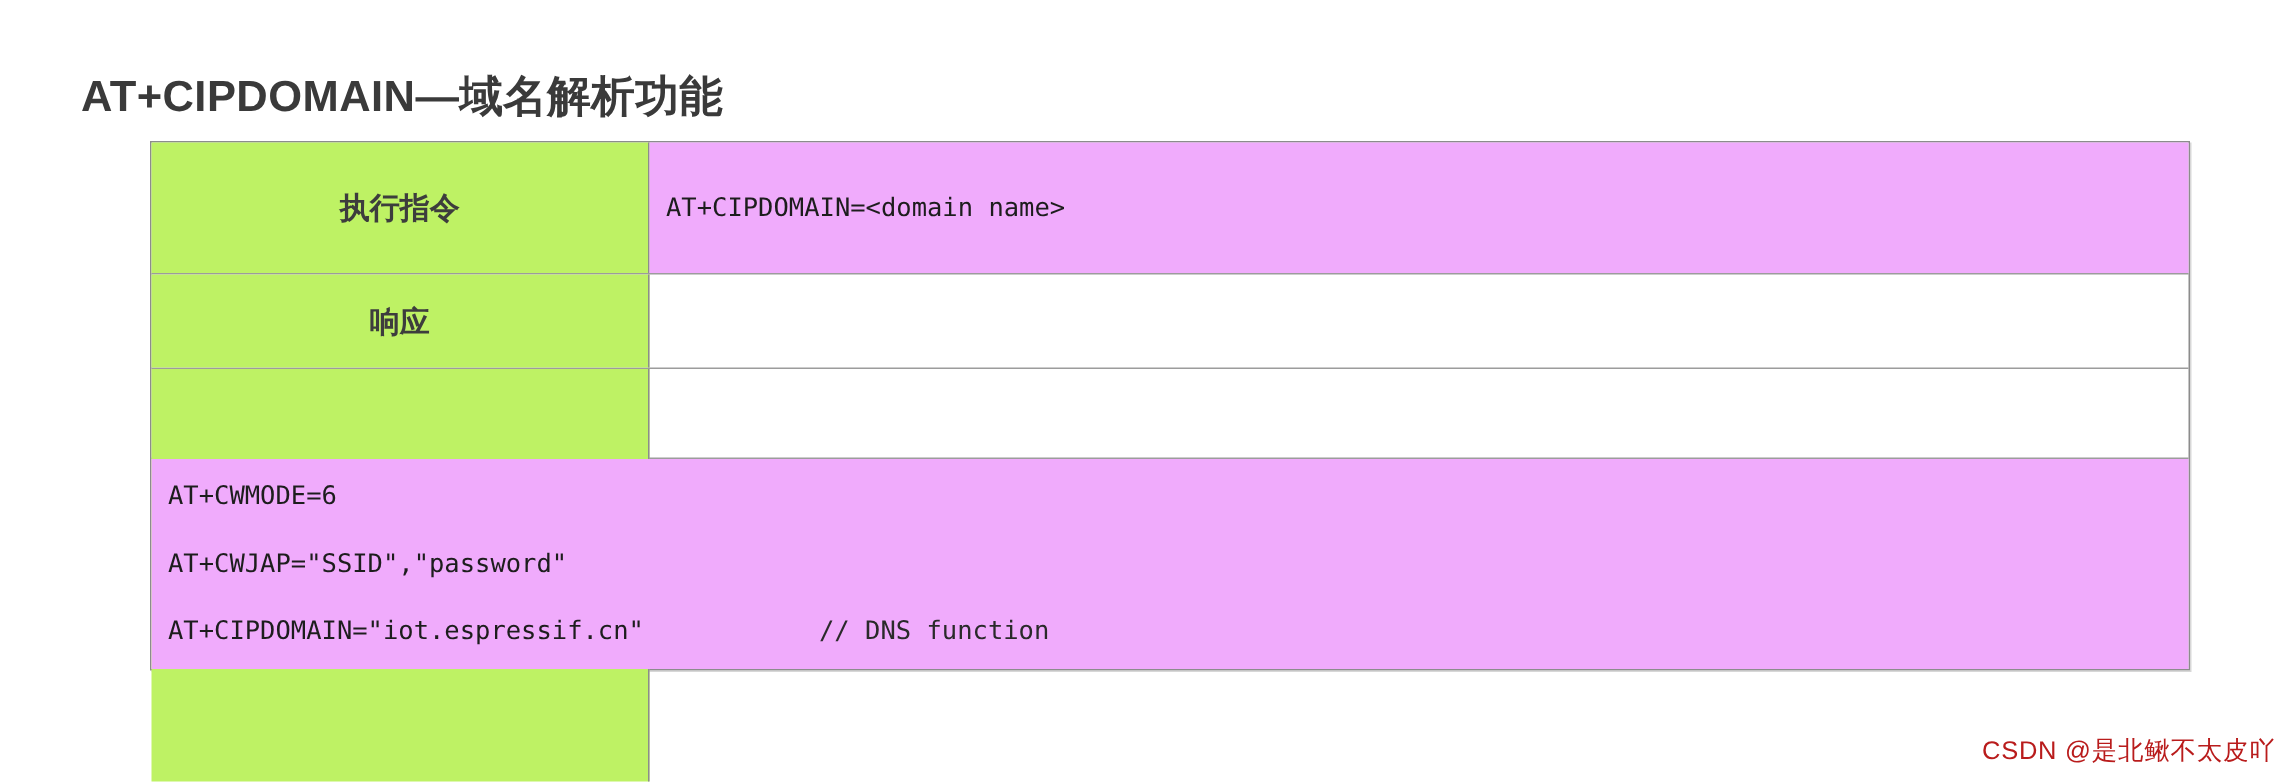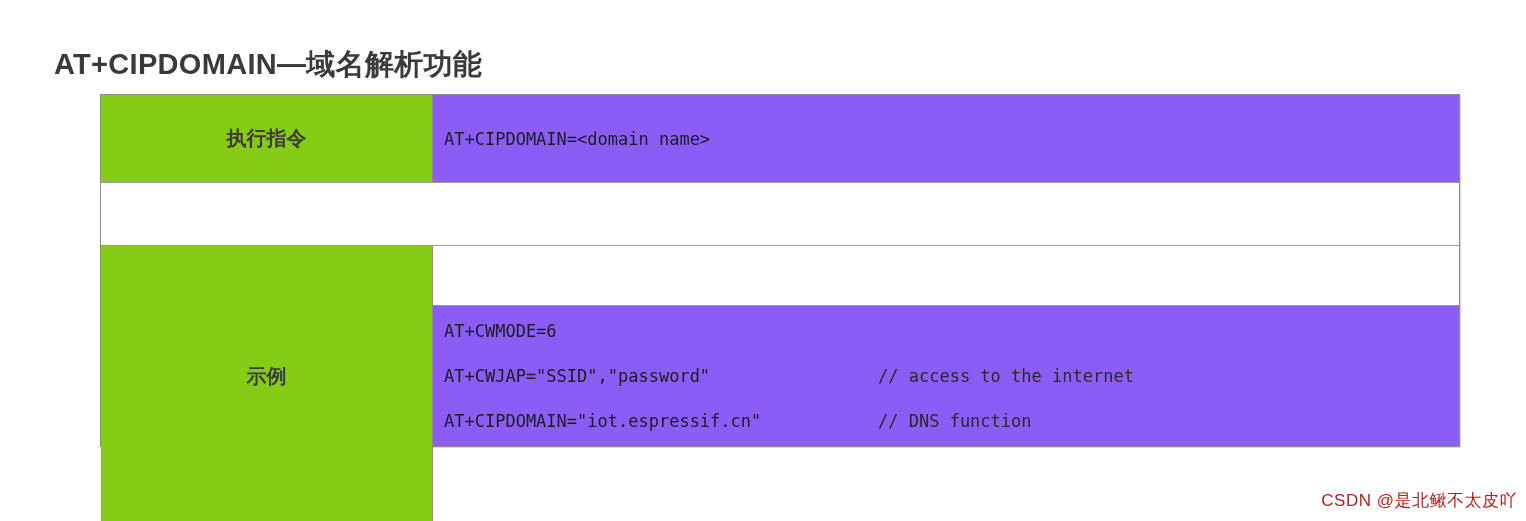--- a/index.html
+++ b/index.html
@@ -35,33 +35,33 @@
   }
   .tr {
     display: flex;
     border-bottom: 1px solid #9c9c9c;
     box-sizing: border-box;
   }
   .tr:last-child { border-bottom: none; }
   .label-cell {
     width: 332px;
     flex: 0 0 332px;
-    background: #84cc16;
+    background: #bef264;
     border-right: 1px solid #8c8c8c;
     box-sizing: border-box;
     display: flex;
     align-items: center;
     justify-content: center;
     font-size: 20px;
     font-weight: bold;
     color: #3d3d3d;
   }
   .content-cell {
     flex: 1 1 auto;
-    background: #8b5cf6;
+    background: #f0abfc;
     display: flex;
     flex-direction: column;
     justify-content: center;
     padding-left: 11px;
     box-sizing: border-box;
   }
   .row-exec    { height: 88px; }
   .row-resp    { height: 63px; }
   .row-param   { height: 60px; flex-direction: column; }
   .row-example { height: 140px; }
@@ -110,37 +110,36 @@
 <div class="doc-table">
 
   <div class="tr row-exec">
     <div class="label-cell">执行指令</div>
     <div class="content-cell">
       <span class="code">AT+CIPDOMAIN=&lt;domain name&gt;</span>
     </div>
   </div>
 
   <div class="tr row-resp">
+    <div class="label-cell">响应</div>
   </div>
 
   <div class="tr row-param">
     <div class="label-cell">参数说明</div>
   </div>
 
   <div class="tr row-example">
-    <div class="label-cell">示例</div>
     <div class="content-cell">
 
       <div class="code-line">
         <span class="code">AT+CWMODE=6</span>
       </div>
 
       <div class="code-line">
         <span class="code">AT+CWJAP="SSID","password"</span>
-        <span class="comment">// access to the internet</span>
       </div>
 
       <div class="code-line">
         <span class="code">AT+CIPDOMAIN="iot.espressif.cn"</span>
         <span class="comment">// DNS function</span>
       </div>
 
     </div>
   </div>
 

